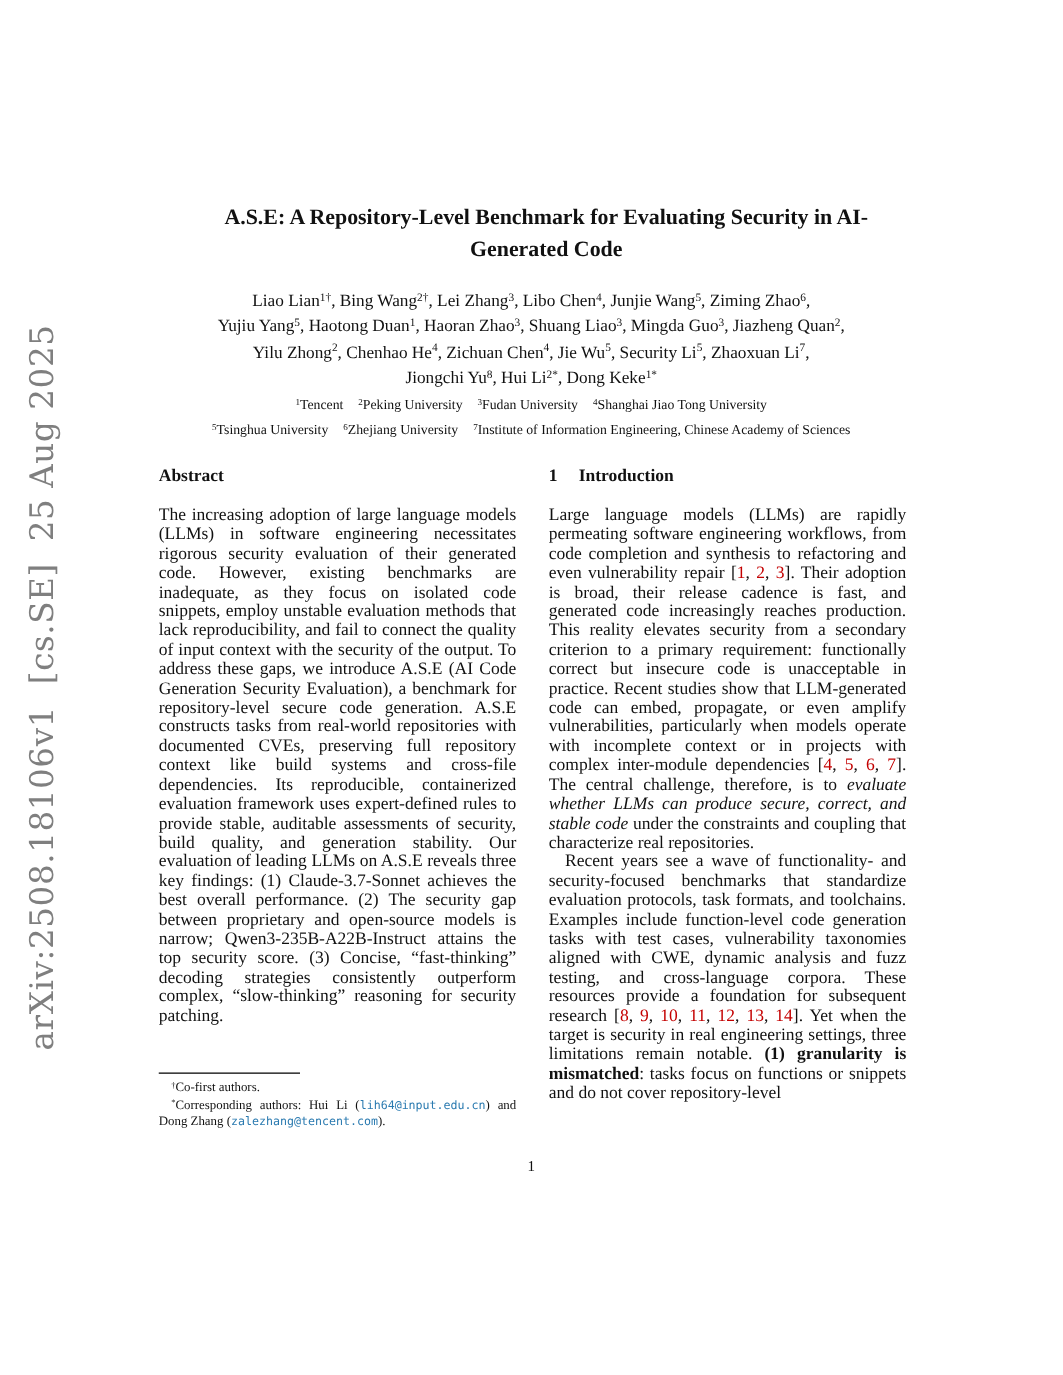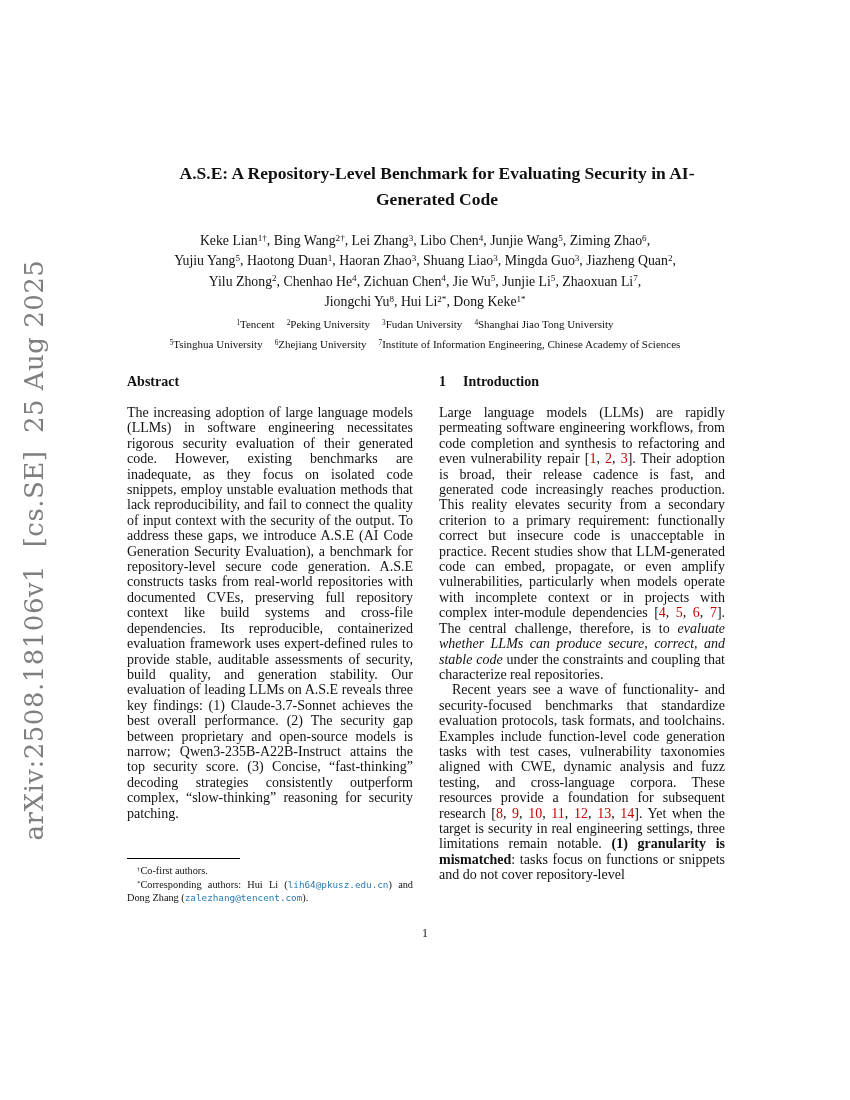--- a/index.html
+++ b/index.html
@@ -108,23 +108,23 @@
 </head>
 <body>
 
 <div class="page">
 
   <div class="watermark">arXiv:2508.18106v1  [cs.SE]  25 Aug 2025</div>
 
   <h1 class="title">A.S.E: A Repository-Level Benchmark for Evaluating Security in AI-Generated Code</h1>
 
   <div class="authors" id="author-list">
-      <div class="author-line"><span>Keke Lian</span><sup>1†</sup>, <span>Bing Wang</span><sup>2†</sup>, <span>Lei Zhang</span><sup>3</sup>, <span>Libo Chen</span><sup>4</sup>, <span>Junjie Wang</span><sup>5</sup>, <span>Ziming Zhao</span><sup>6</sup>,</div>
+      <div class="author-line"><span>Liao Lian</span><sup>1†</sup>, <span>Bing Wang</span><sup>2†</sup>, <span>Lei Zhang</span><sup>3</sup>, <span>Libo Chen</span><sup>4</sup>, <span>Junjie Wang</span><sup>5</sup>, <span>Ziming Zhao</span><sup>6</sup>,</div>
       <div class="author-line"><span>Yujiu Yang</span><sup>5</sup>, <span>Haotong Duan</span><sup>1</sup>, <span>Haoran Zhao</span><sup>3</sup>, <span>Shuang Liao</span><sup>3</sup>, <span>Mingda Guo</span><sup>3</sup>, <span>Jiazheng Quan</span><sup>2</sup>,</div>
-      <div class="author-line"><span>Yilu Zhong</span><sup>2</sup>, <span>Chenhao He</span><sup>4</sup>, <span>Zichuan Chen</span><sup>4</sup>, <span>Jie Wu</span><sup>5</sup>, <span>Junjie Li</span><sup>5</sup>, <span>Zhaoxuan Li</span><sup>7</sup>,</div>
+      <div class="author-line"><span>Yilu Zhong</span><sup>2</sup>, <span>Chenhao He</span><sup>4</sup>, <span>Zichuan Chen</span><sup>4</sup>, <span>Jie Wu</span><sup>5</sup>, <span>Security Li</span><sup>5</sup>, <span>Zhaoxuan Li</span><sup>7</sup>,</div>
       <div class="author-line"><span>Jiongchi Yu</span><sup>8</sup>, <span>Hui Li</span><sup>2*</sup>, <span>Dong Keke</span><sup>1*</sup></div>
     </div>
 
   <div class="affils" id="affiliation-list">
       <div><span class="affil-item"><sup>1</sup>Tencent</span><span class="affil-item"><sup>2</sup>Peking University</span><span class="affil-item"><sup>3</sup>Fudan University</span><span class="affil-item"><sup>4</sup>Shanghai Jiao Tong University</span></div>
       <div><span class="affil-item"><sup>5</sup>Tsinghua University</span><span class="affil-item"><sup>6</sup>Zhejiang University</span><span class="affil-item wide"><sup>7</sup>Institute of Information Engineering, Chinese Academy of Sciences</span></div>
     </div>
 
   <div class="col col-left">
     <div class="abstract-heading">Abstract</div>
@@ -138,19 +138,19 @@
     <div id="intro-body">
         <p class="body-text">Large language models (LLMs) are rapidly permeating software engineering workflows, from code completion and synthesis to refactoring and even vulnerability repair [<span class="cite">1</span>, <span class="cite">2</span>, <span class="cite">3</span>]. Their adoption is broad, their release cadence is fast, and generated code increasingly reaches production. This reality elevates security from a secondary criterion to a primary requirement: functionally correct but insecure code is unacceptable in practice. Recent studies show that LLM-generated code can embed, propagate, or even amplify vulnerabilities, particularly when models operate with incomplete context or in projects with complex inter-module dependencies [<span class="cite">4</span>, <span class="cite">5</span>, <span class="cite">6</span>, <span class="cite">7</span>]. The central challenge, therefore, is to <em>evaluate whether LLMs can produce secure, correct, and stable code</em> under the constraints and coupling that characterize real repositories.</p>
         <p class="body-text indent">Recent years see a wave of functionality- and security-focused benchmarks that standardize evaluation protocols, task formats, and toolchains. Examples include function-level code generation tasks with test cases, vulnerability taxonomies aligned with CWE, dynamic analysis and fuzz testing, and cross-language corpora. These resources provide a foundation for subsequent research [<span class="cite">8</span>, <span class="cite">9</span>, <span class="cite">10</span>, <span class="cite">11</span>, <span class="cite">12</span>, <span class="cite">13</span>, <span class="cite">14</span>]. Yet when the target is security in real engineering settings, three limitations remain notable. <strong>(1) granularity is mismatched</strong>: tasks focus on functions or snippets and do not cover repository-level</p>
       </div>
   </div>
 
   <div class="footnote-block">
     <div class="footnote-rule"></div>
     <div id="footnotes">
         <p class="footnote"><sup>†</sup>Co-first authors.</p>
-        <p class="footnote"><sup>*</sup>Corresponding authors: Hui Li (<span class="email">lih64@pkusz.edu.cn</span>) and Dong Zhang (<span class="email">zalezhang@tencent.com</span>).</p>
+        <p class="footnote"><sup>*</sup>Corresponding authors: Hui Li (<span class="email">lih64@input.edu.cn</span>) and Dong Zhang (<span class="email">zalezhang@tencent.com</span>).</p>
       </div>
   </div>
 
   <div class="page-number">1</div>
 
 </div>
 
 </body></html>

